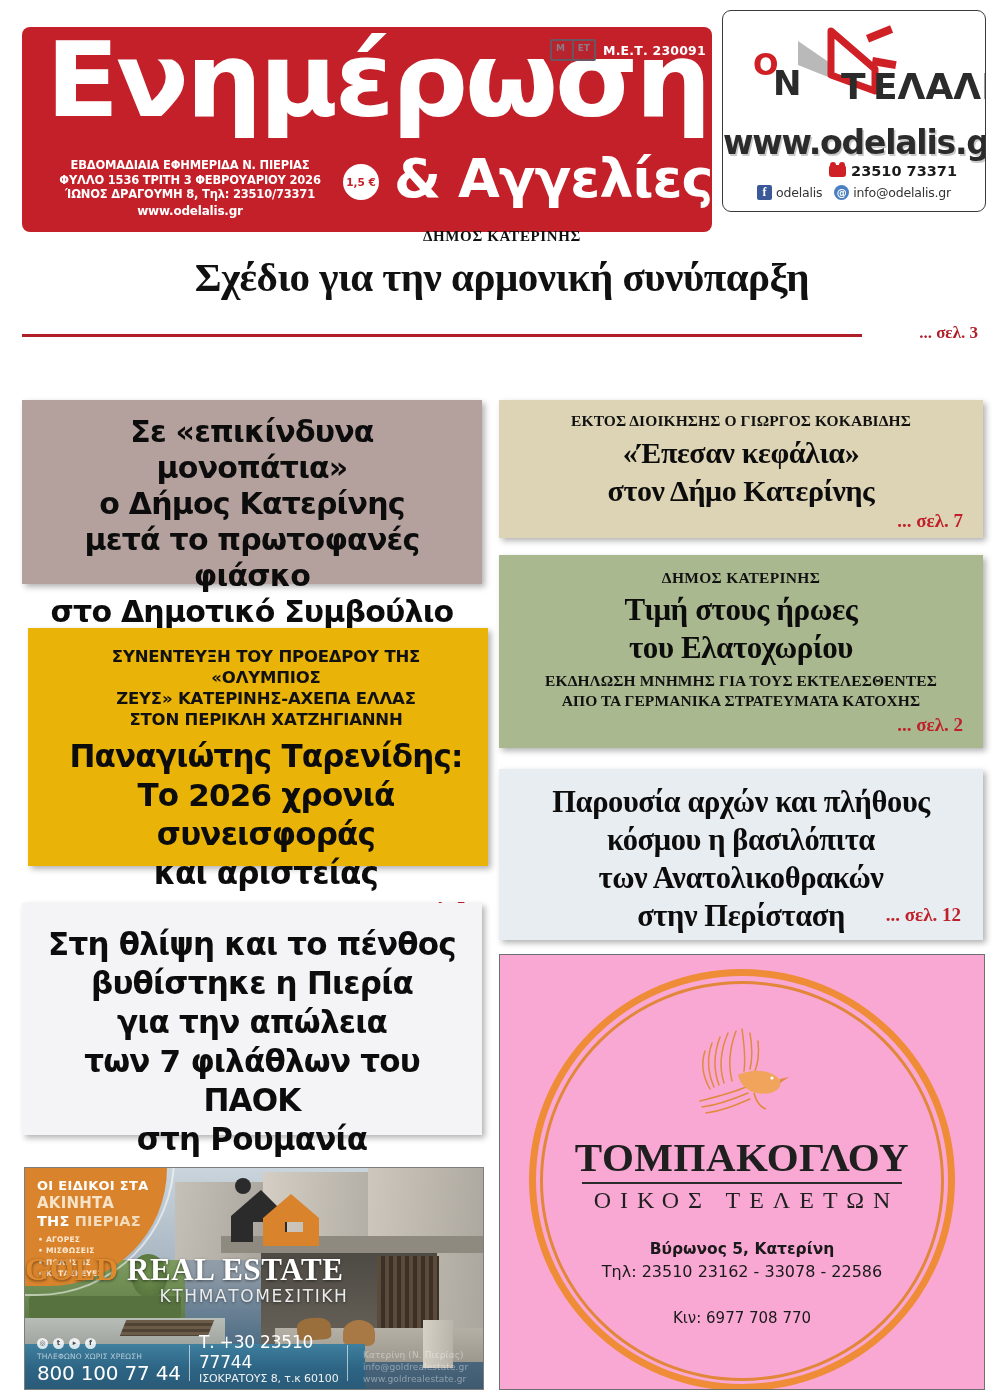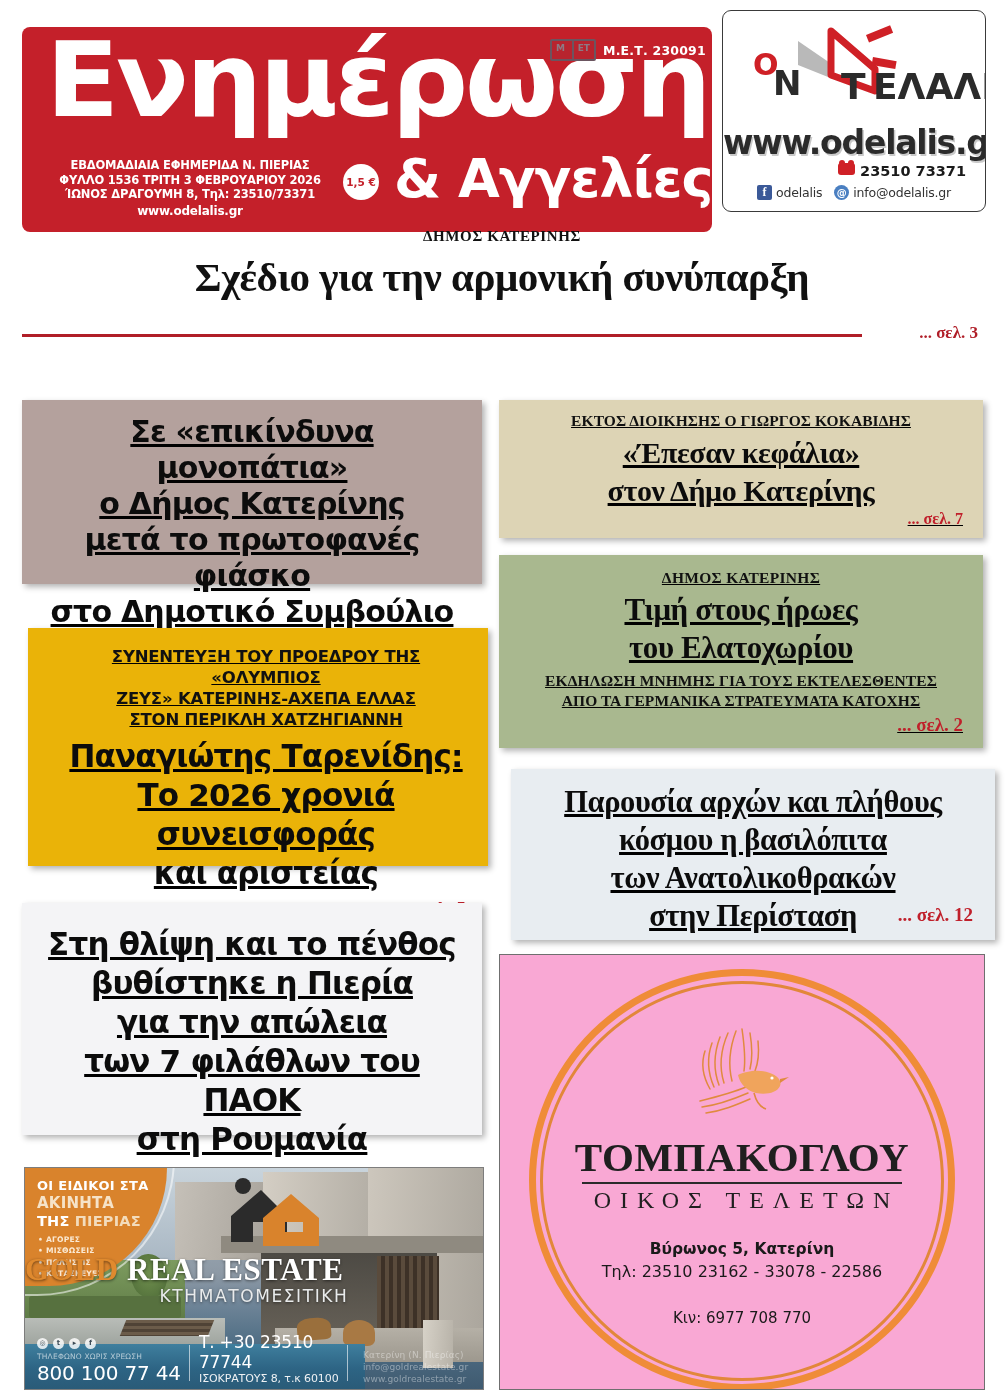--- a/index.html
+++ b/index.html
@@ -72,23 +72,23 @@
     background:#ffffff;border:1.5px solid #3a3a3a;border-radius:9px;
     overflow:hidden;
   }
   .logo-graphic{position:absolute;left:0;top:6px;width:262px;height:104px;}
   .logo-url{
     position:absolute;left:0;top:112px;width:262px;text-align:center;
     font-size:33px;font-weight:bold;color:#2b2b2b;letter-spacing:-1.2px;
     text-shadow:1.5px 1.5px 0 #c9c9c9;
   }
   .logo-phone{
-    position:absolute;right:19px;top:152px;
+    position:absolute;right:28px;top:152px;
     font-size:14.5px;font-weight:bold;color:#1a1a1a;
-    display:flex;gap:5px;
+    display:flex;align-items:center;gap:5px;
   }
   .phone-ico{
     width:17px;height:12px;background:#cf2026;border-radius:3px;
     position:relative;
   }
   .phone-ico:before,.phone-ico:after{
     content:"";position:absolute;top:-3px;width:6px;height:6px;
     border-radius:50%;background:#cf2026;
   }
   .phone-ico:before{left:1px;} .phone-ico:after{right:1px;}
@@ -130,21 +130,20 @@
     font-family:"Liberation Serif",serif;
     font-weight:bold;font-size:17px;color:#b01e28;
   }
 
   
   .box{
     position:absolute;
     box-shadow:3px 3px 6px rgba(0,0,0,.30);
     box-sizing:border-box;
     font-family:"DejaVu Sans","Liberation Sans",sans-serif;
-    text-decoration:underline;
   }
   .box .kicker{
     text-align:center;font-weight:bold;color:#111;letter-spacing:-.2px;
   }
   .box .head{
     text-align:center;font-weight:bold;color:#0c0c0c;letter-spacing:-.8px;
   }
   .box .sub{
     text-align:center;font-weight:bold;color:#111;letter-spacing:-.3px;
   }
@@ -166,31 +165,31 @@
 
   
   #box3{left:22px;top:903px;width:460px;height:232px;background:#f4f4f6;padding:22px 22px 0 22px;}
   #box3 .head{font-size:31px;line-height:39px;}
   #box3 .pg{font-size:19px;margin-top:6px;}
 
   
   #box4{left:499px;top:400px;width:484px;height:138px;background:#ddd4b5;padding:12px 20px 0 20px;}
   #box4 .kicker{font-size:15.5px;font-family:"Liberation Serif",serif;letter-spacing:.1px;}
   #box4 .head{font-size:30px;line-height:38px;margin-top:4px;font-family:"Liberation Serif",serif;letter-spacing:-.4px;}
-  #box4 .pg{font-size:16px;margin-top:0px;}
+  #box4 .pg{font-size:19px;margin-top:0px;}
 
   
   #box5{left:499px;top:555px;width:484px;height:193px;background:#a9b88f;padding:14px 20px 0 20px;}
   #box5 .kicker{font-size:15.5px;font-family:"Liberation Serif",serif;letter-spacing:.3px;}
   #box5 .head{font-size:31px;line-height:38px;margin-top:4px;font-family:"Liberation Serif",serif;letter-spacing:-.4px;}
   #box5 .sub{font-size:15.5px;line-height:20px;margin-top:4px;font-family:"Liberation Serif",serif;letter-spacing:.1px;}
   #box5 .pg{font-size:19px;margin-top:3px;text-align:right;}
 
   
-  #box6{left:499px;top:769px;width:484px;height:171px;background:#e8edf1;padding:14px 20px 0 20px;position:absolute;margin-left:12px;}
+  #box6{left:499px;top:769px;width:484px;height:171px;background:#e8edf1;padding:14px 20px 0 20px;position:absolute;}
   #box6 .head{font-size:30.5px;line-height:38px;font-family:"Liberation Serif",serif;letter-spacing:-.4px;}
   #box6 .pg{position:absolute;right:22px;bottom:14px;font-size:19px;}
 
   
   .ad-funeral{
     position:absolute;left:499px;top:954px;width:484px;height:434px;
     background:#f9a8d4;border:1.2px solid #6f6f6f;overflow:hidden;
   }
   .fn-ring{
     position:absolute;left:50%;top:14px;transform:translateX(-50%);

